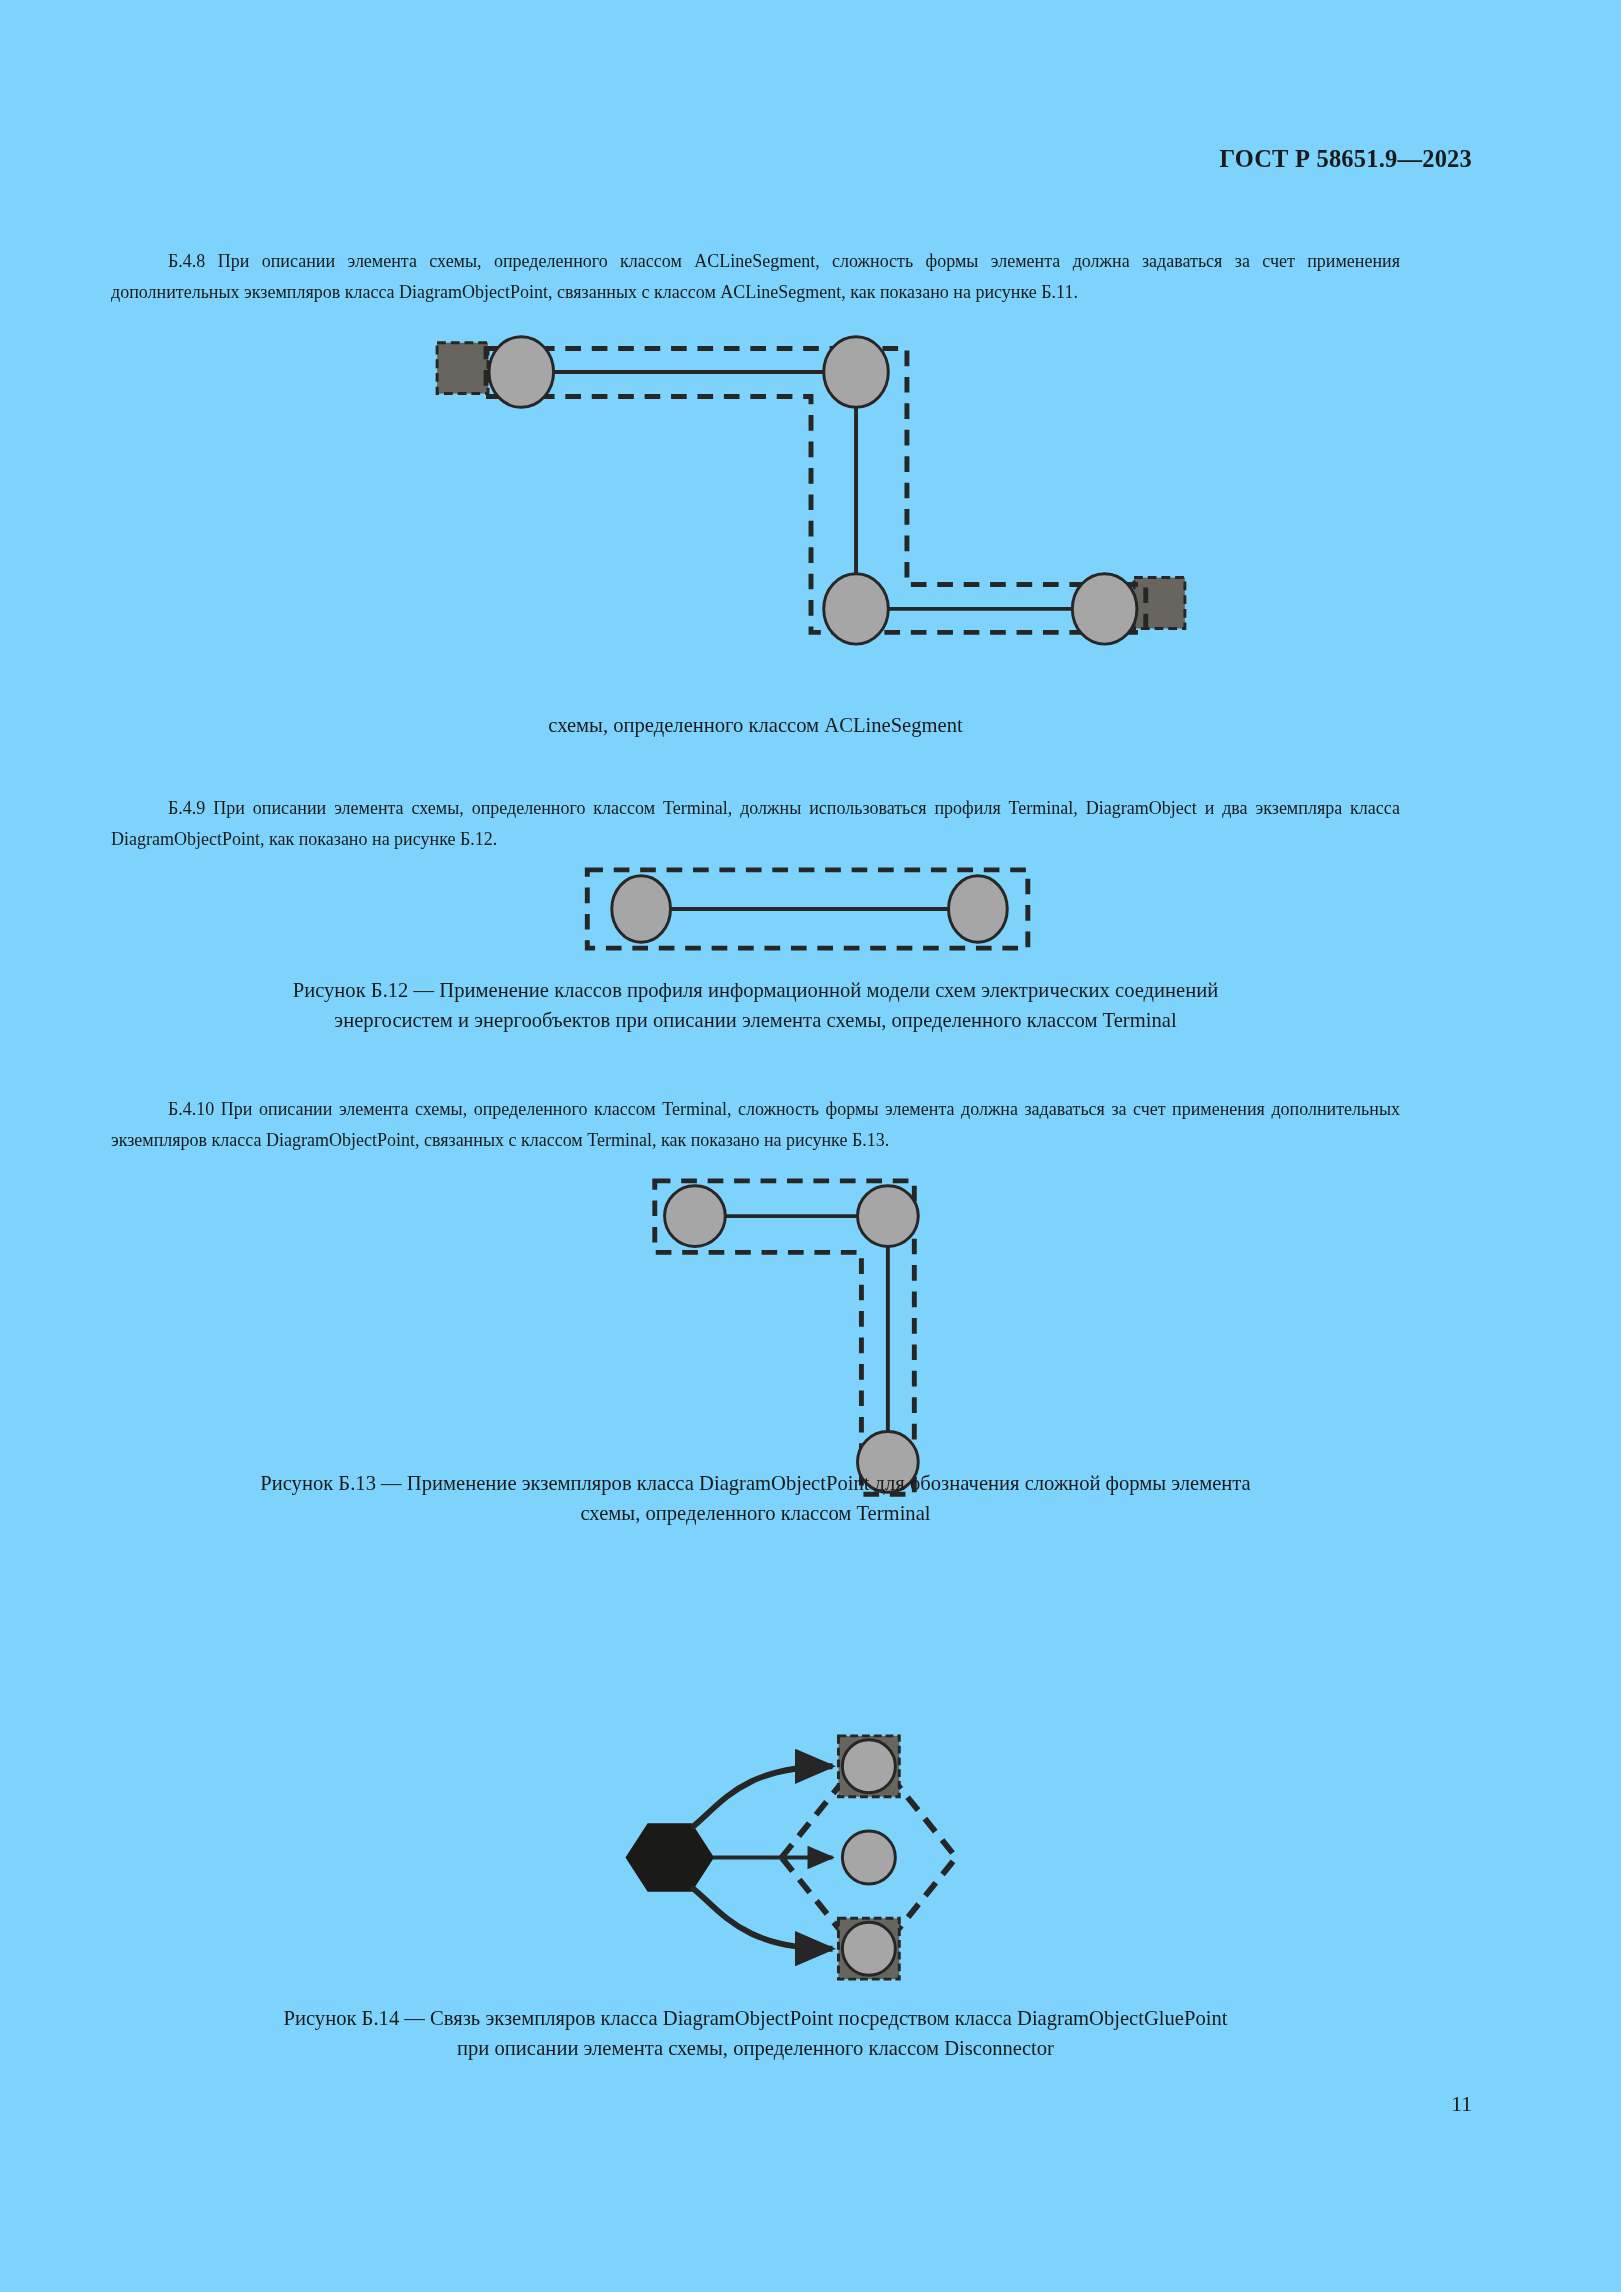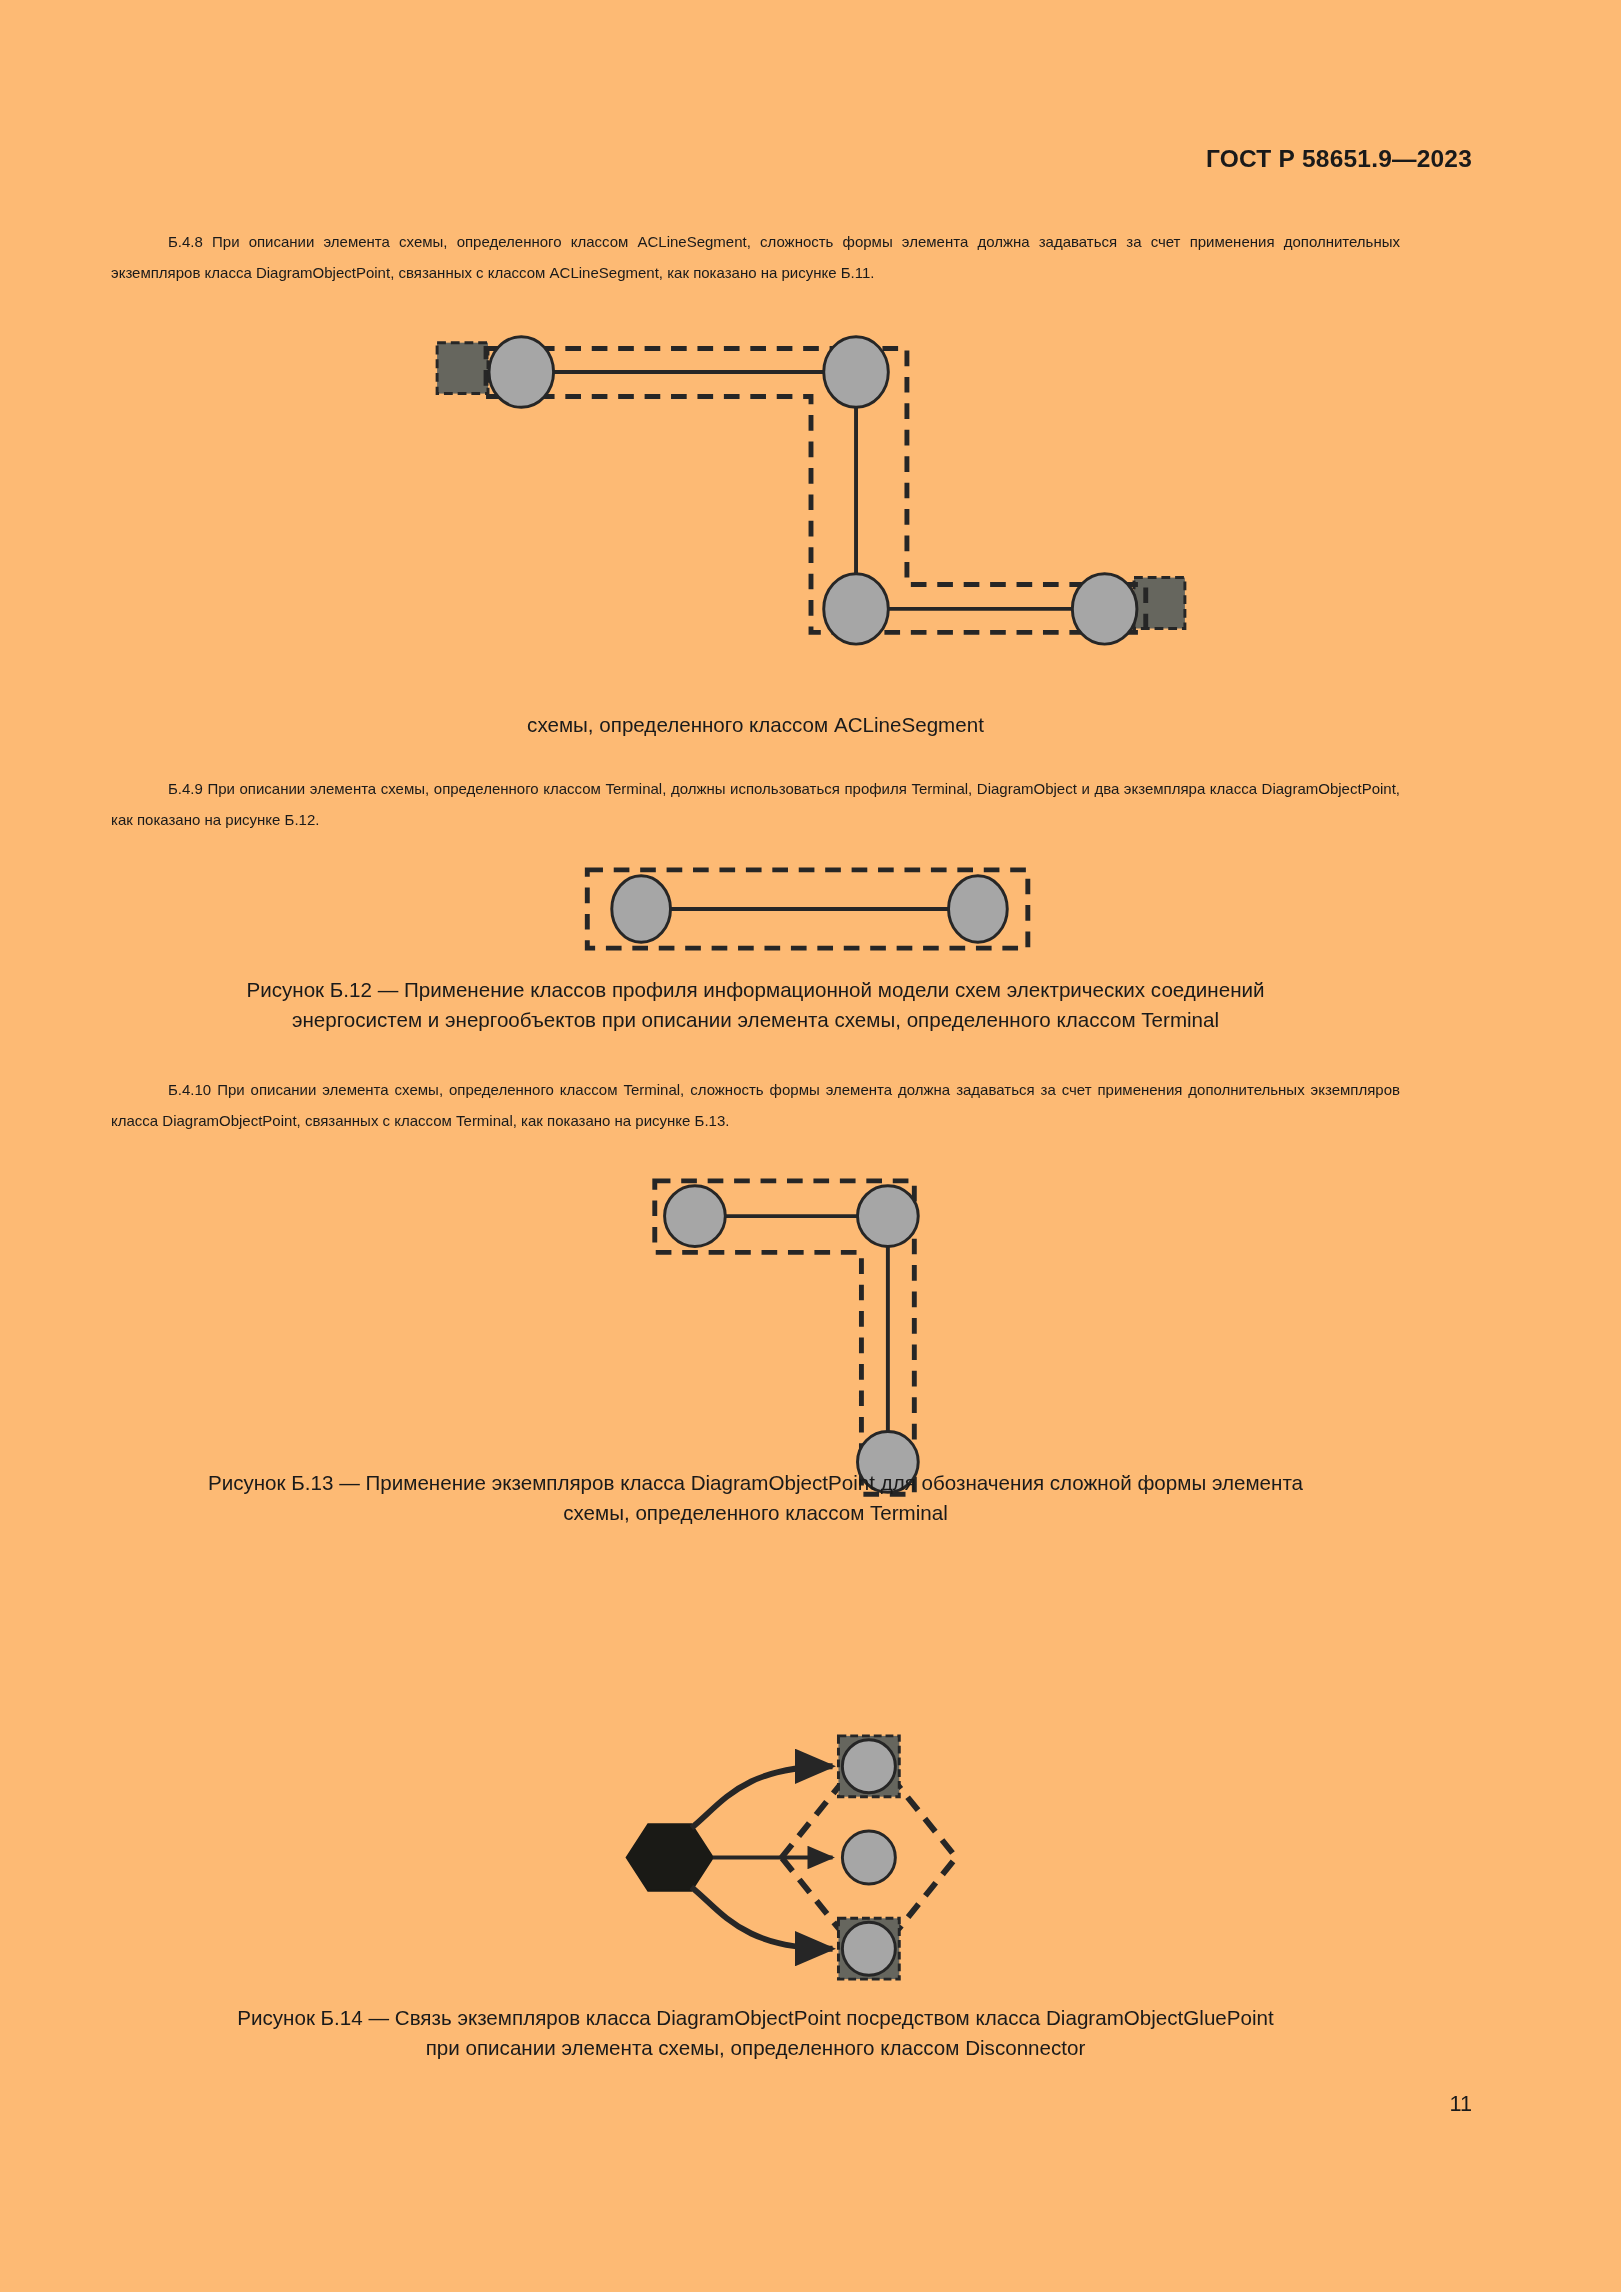--- a/index.html
+++ b/index.html
@@ -4,44 +4,45 @@
 <style>
   html, body {
     margin: 0;
     padding: 0;
     background: #ffffff;
   }
   .page {
     position: relative;
     width: 1621px;
     height: 2293px;
-    background: #fdba74;
-    font-family: Liberation Sans, sans-serif;
+    background: #7dd3fc;
+    font-family: Liberation Serif, serif;
     color: #1a1a1a;
     overflow: hidden;
   }
 
   .header {
     position: absolute;
     top: 145px;
     right: 149px;
     font-size: 24.5px;
     font-weight: bold;
     letter-spacing: 0.2px;
     white-space: nowrap;
   }
 
   .para {
     position: absolute;
     left: 111px;
     width: 1289px;
-    font-size: 15px;
+    font-size: 18px;
     line-height: 31px;
     text-align: justify;
     text-indent: 57px;
+    margin-top: 20px;
   }
 
   .caption {
     position: absolute;
     left: 111px;
     width: 1289px;
     font-size: 20.6px;
     line-height: 30px;
     text-align: center;
   }

